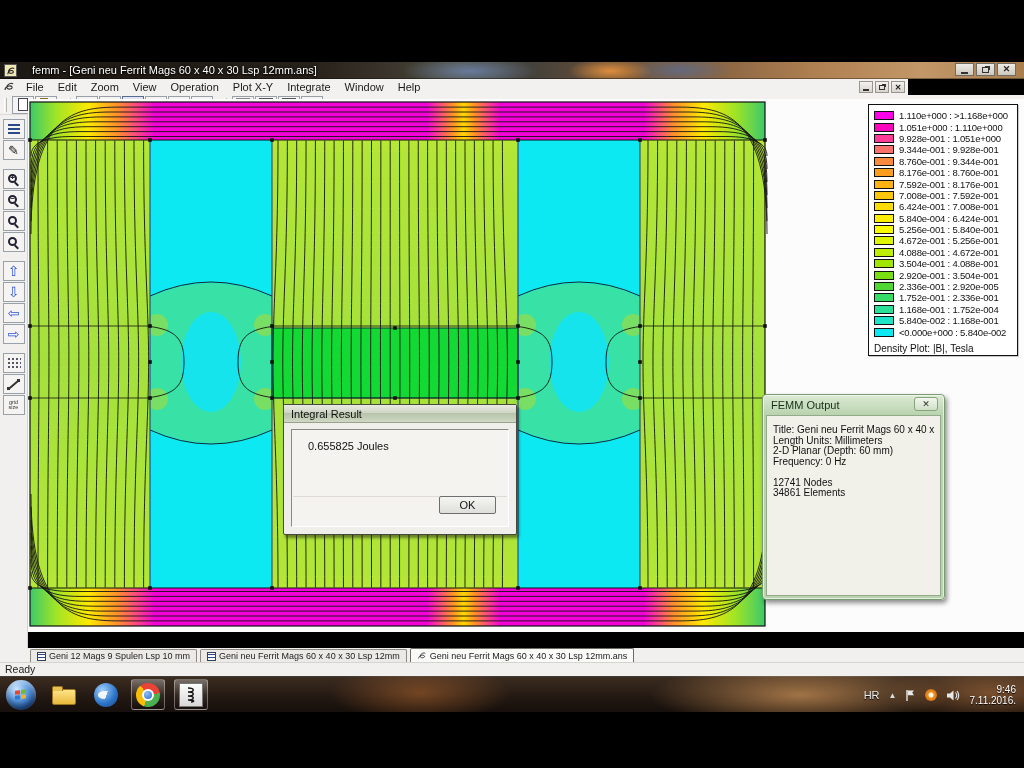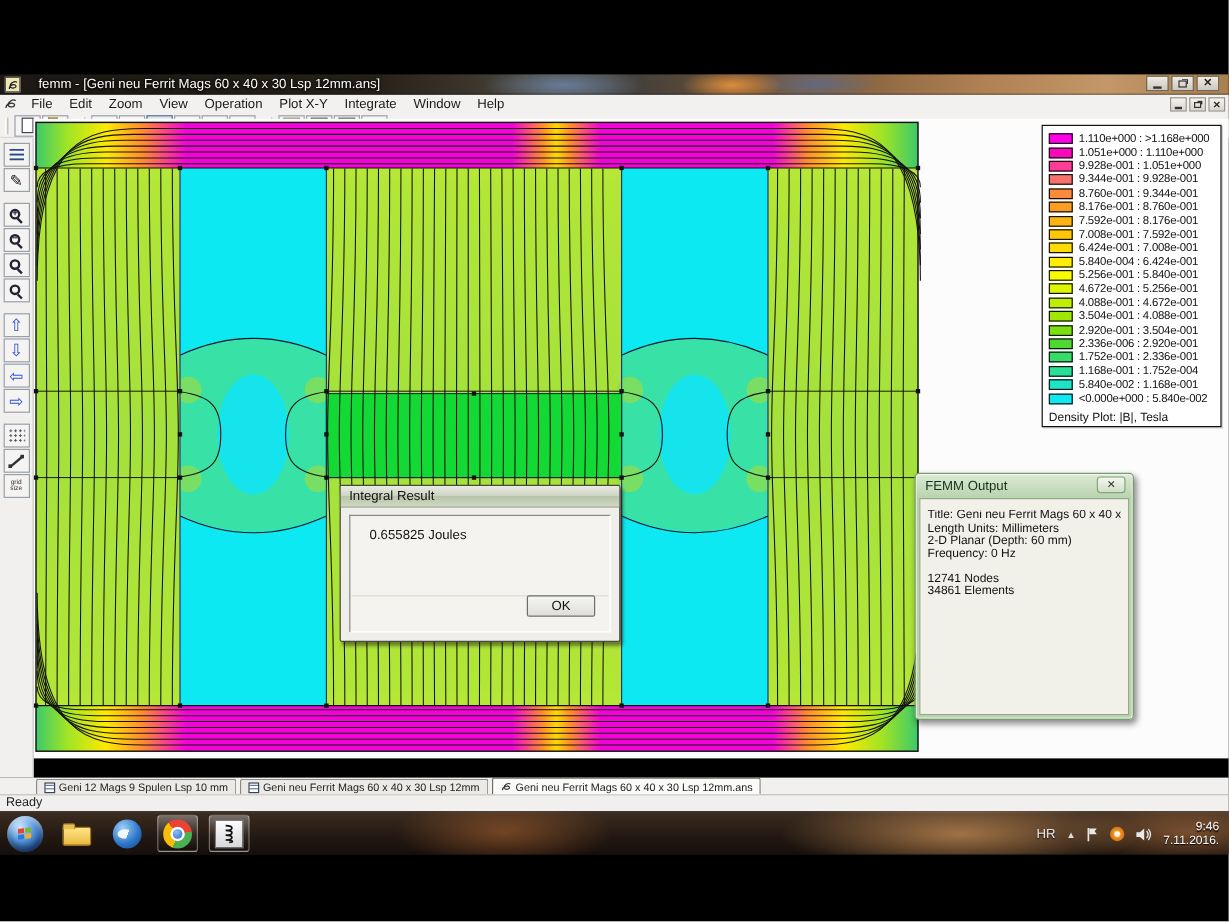--- a/index.html
+++ b/index.html
@@ -21,21 +21,21 @@
   .titlebar .app-icon { width:13px; height:13px; margin:0 5px 0 4px; background:#efe7b4; border:1px solid #555; }
   .titlebar .title-text { color:#fff; font-size:11px; text-shadow:0 1px 2px #000, 0 0 3px #000; white-space:nowrap;margin-left:10px; }
   .winbtns { position:absolute; right:8px; top:1px; display:flex; gap:2px; }
   .winbtn { width:19px; height:13px; background:linear-gradient(180deg,#efece5,#cdc8bd); border:1px solid #6f6a60;
     display:flex; align-items:center; justify-content:center; font-size:8px; color:#222; line-height:1; }
   .glyph-min { width:7px; height:2px; background:#333; margin-top:6px; }
   .glyph-restore { width:7px; height:6px; border:1px solid #333; box-shadow:2px -2px 0 -1px #333; }
   .glyph-close { font-size:9px; font-weight:bold; color:#222; }
 
   .menubar {
-    position:absolute; left:0; top:79px; width:1024px; height:16px;
+    position:absolute; left:0; top:79px; width:908px; height:16px;
     background:#f2f1ef; display:flex; align-items:center; font-size:11px; color:#1a1a1a;
   }
   .child-icon { width:12px; height:12px; margin:0 4px 0 3px; }
   .menu-item { padding:1px 7px; cursor:default; }
   .mdi-btns { position:absolute; right:3px; top:2px; display:flex; gap:2px; }
   .mdi-btn { width:14px; height:12px; background:linear-gradient(180deg,#f4f3f0,#d8d5cf); border:1px solid #9a958c;
     display:flex; align-items:center; justify-content:center; }
   .mdi-btn .glyph-min { width:6px; height:2px; margin-top:5px; }
   .mdi-btn .glyph-restore { width:6px; height:5px; }
   .mdi-btn .glyph-close { font-size:8px; }
@@ -562,21 +562,21 @@
           <div class="leg-row">
             <span class="leg-swatch" style="background: rgb(159, 231, 3);"></span>
             <span class="leg-label">3.504e-001 : 4.088e-001</span>
           </div>
           <div class="leg-row">
             <span class="leg-swatch" style="background: rgb(122, 223, 16);"></span>
             <span class="leg-label">2.920e-001 : 3.504e-001</span>
           </div>
           <div class="leg-row">
             <span class="leg-swatch" style="background: rgb(79, 216, 51);"></span>
-            <span class="leg-label">2.336e-006 : 2.920e-001</span>
+            <span class="leg-label">2.336e-001 : 2.920e-005</span>
           </div>
           <div class="leg-row">
             <span class="leg-swatch" style="background: rgb(53, 220, 104);"></span>
             <span class="leg-label">1.752e-001 : 2.336e-001</span>
           </div>
           <div class="leg-row">
             <span class="leg-swatch" style="background: rgb(40, 224, 152);"></span>
             <span class="leg-label">1.168e-001 : 1.752e-004</span>
           </div>
           <div class="leg-row">

